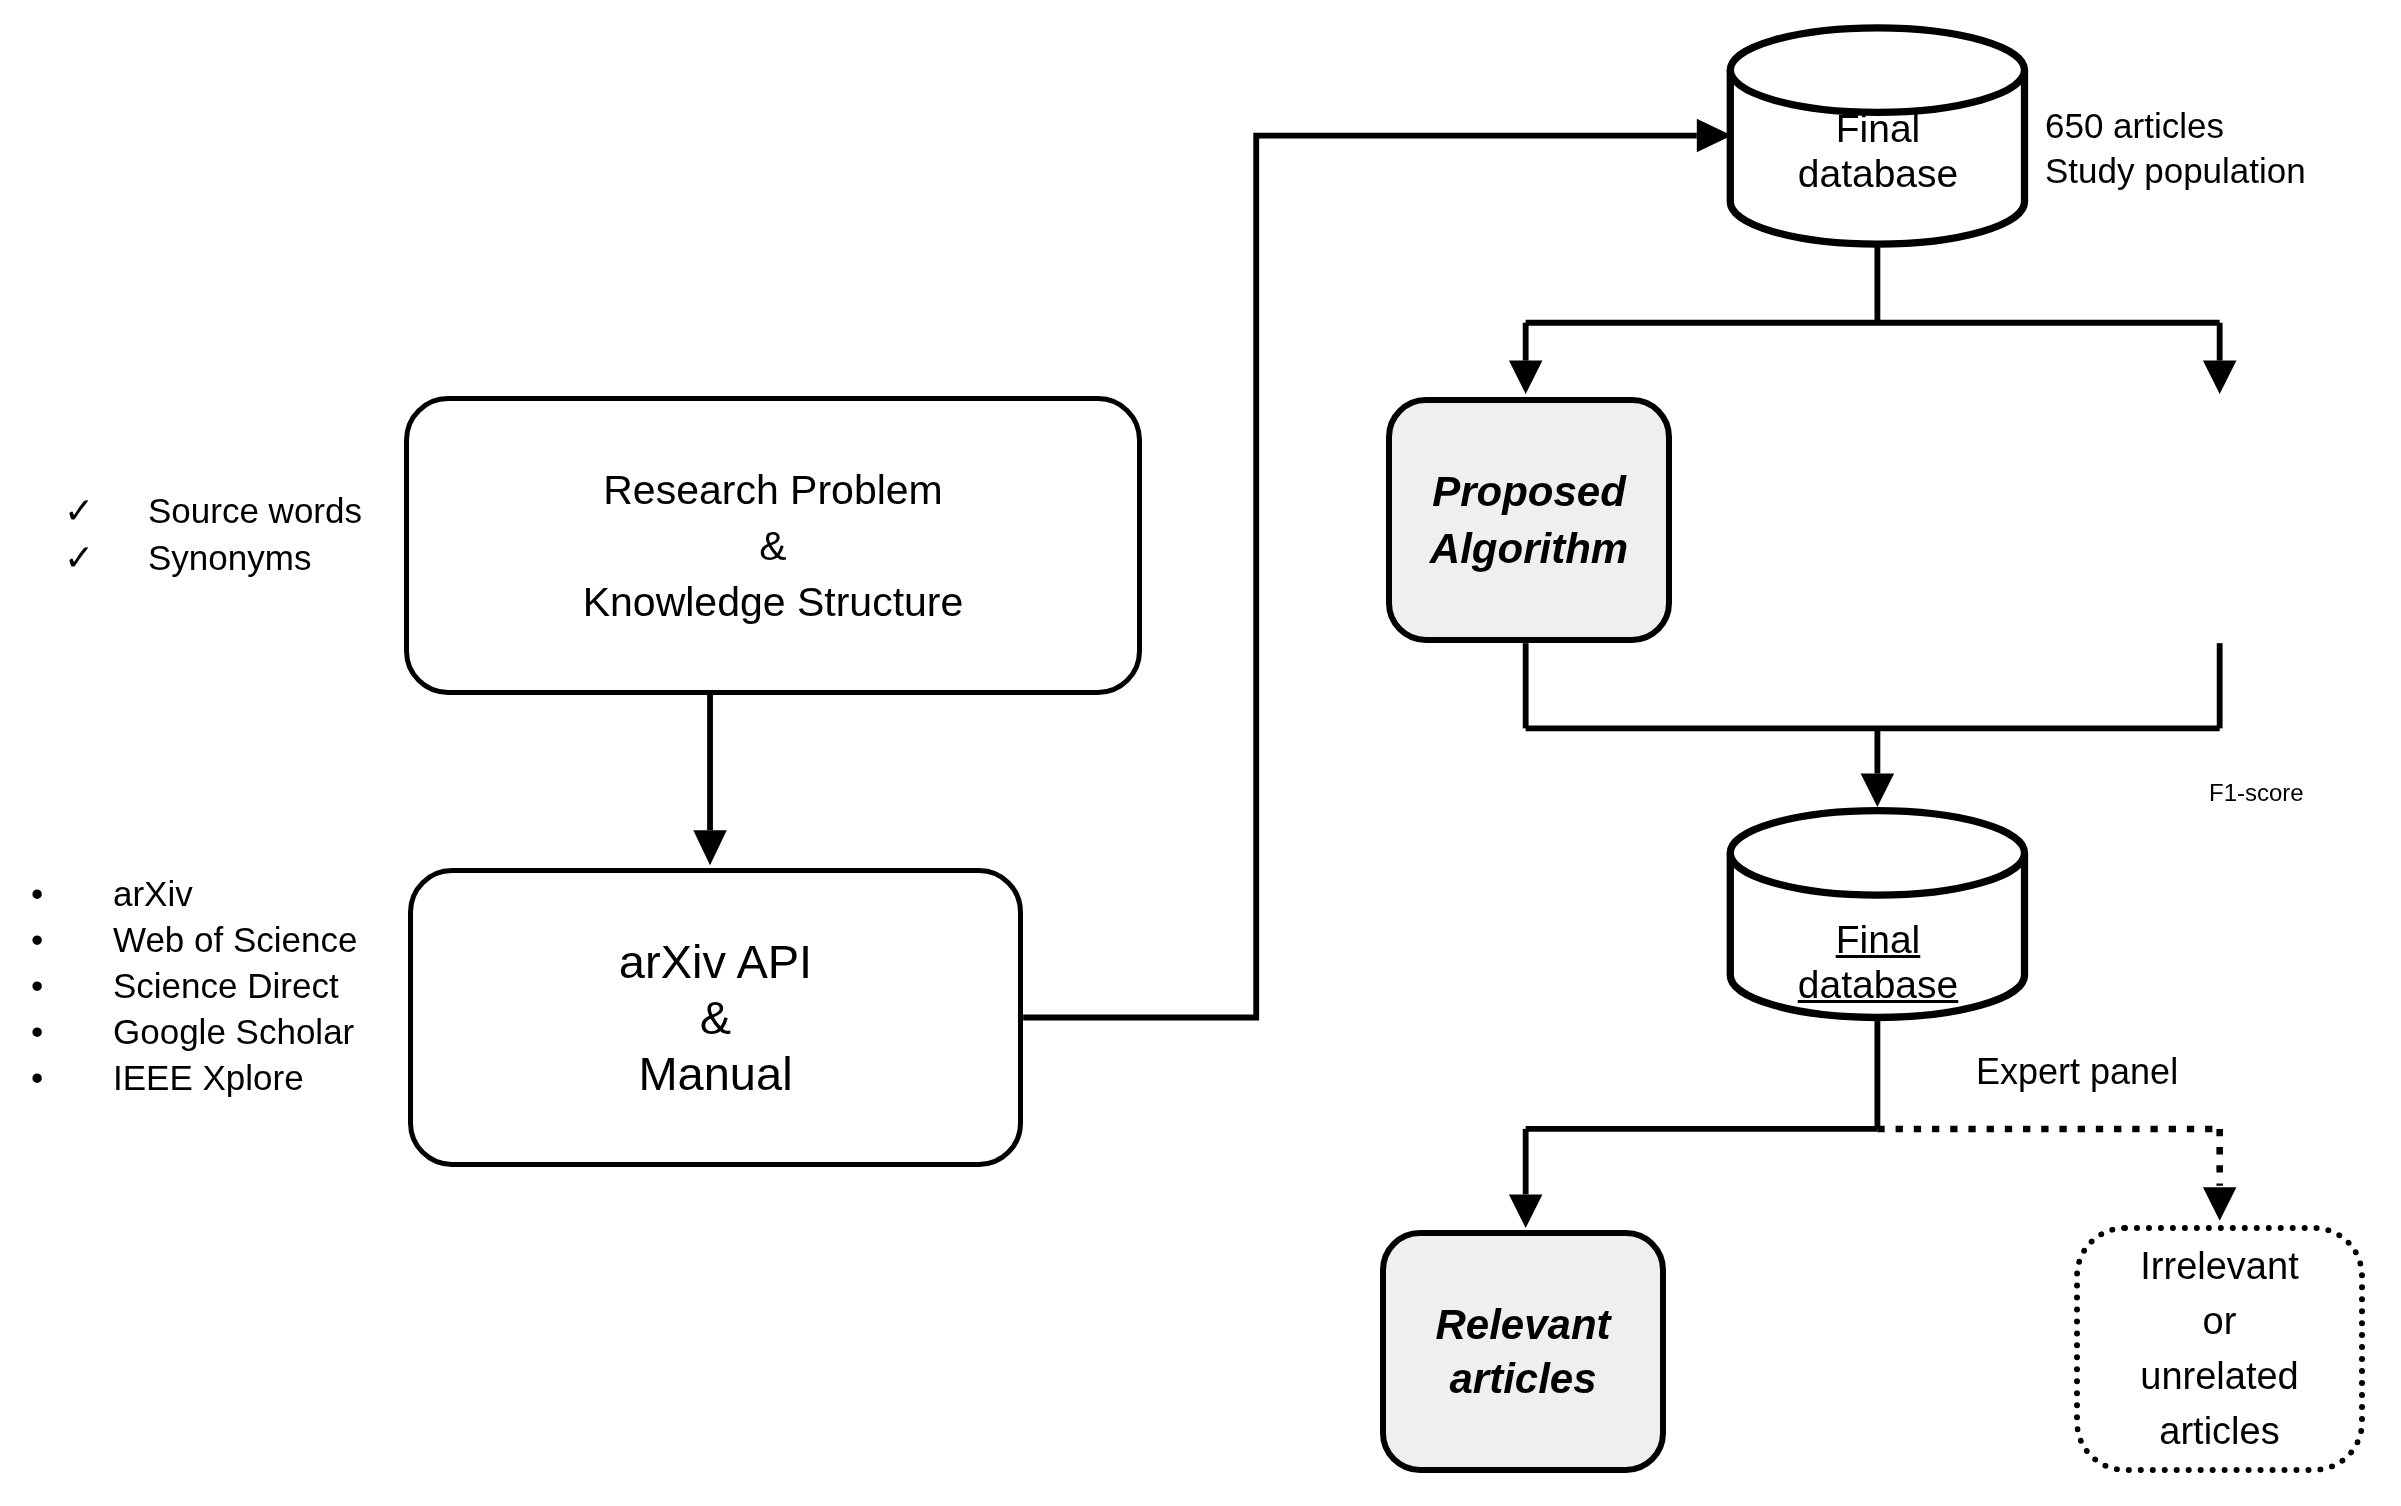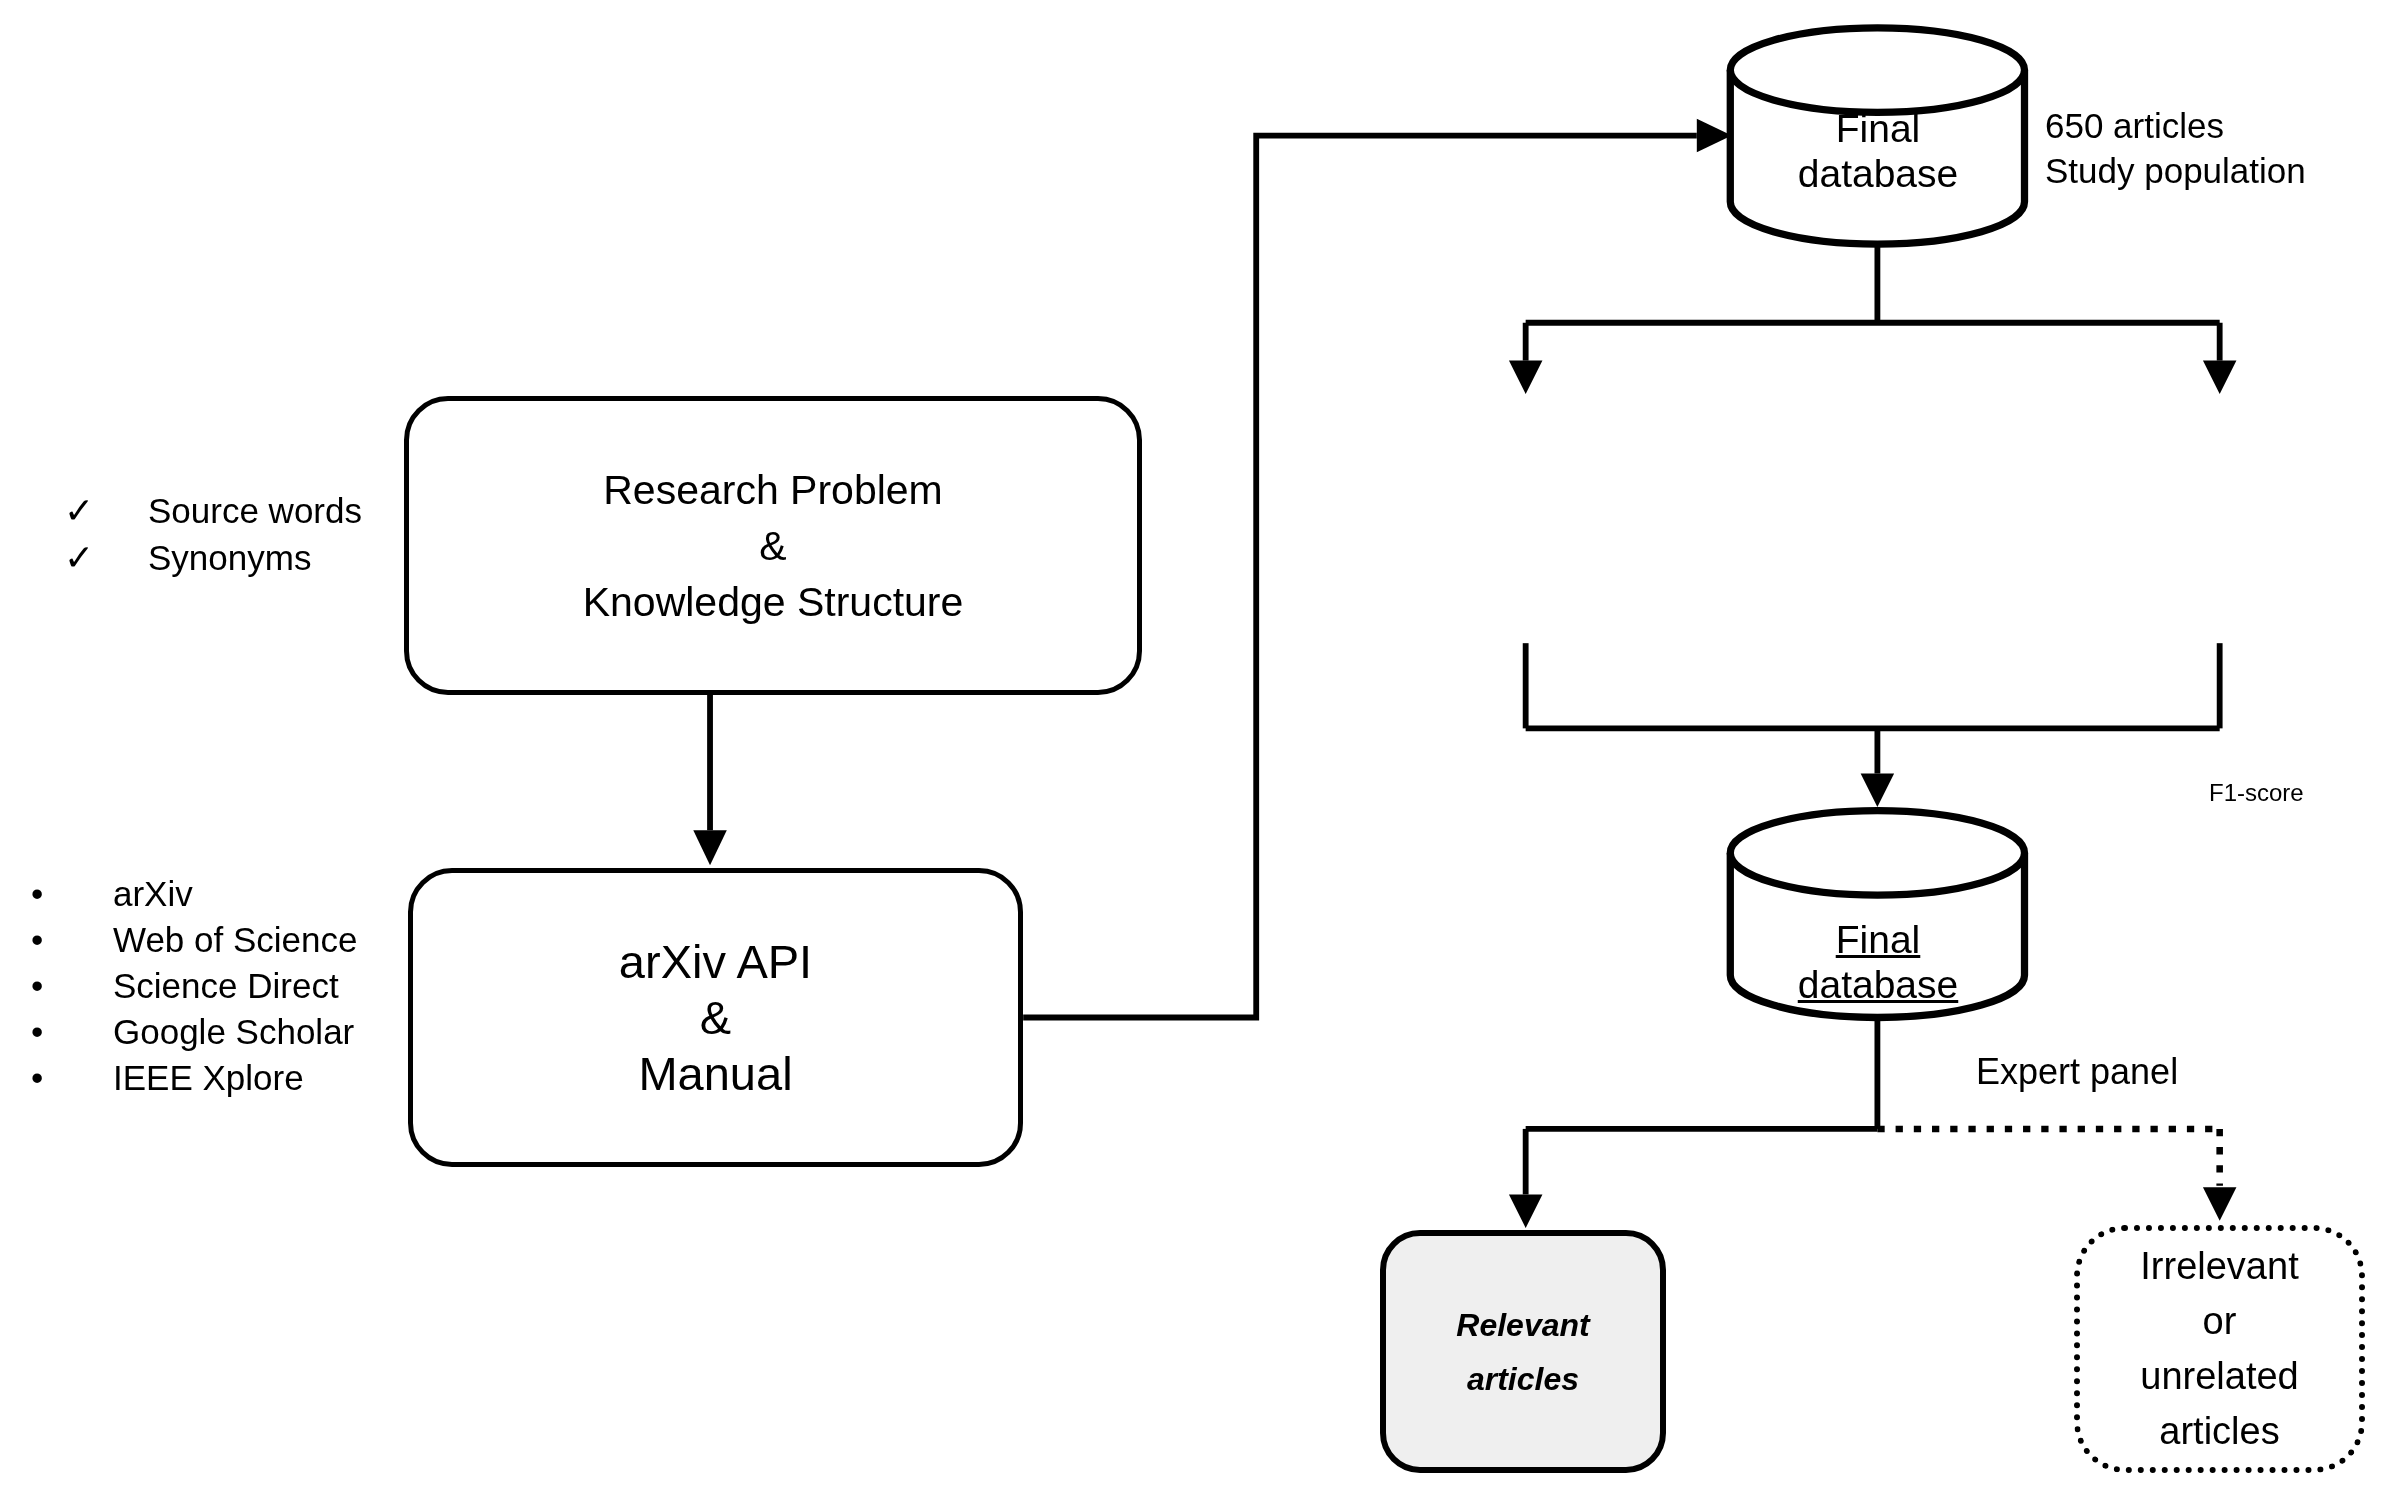--- a/index.html
+++ b/index.html
@@ -20,21 +20,21 @@
     border:5.1px solid var(--line);
   }
   .node .label{white-space:pre-line;}
   .node.gray{background:var(--fill-gray); border-width:6.6px;}
   .node.gray .label{font-weight:bold; font-style:italic;}
   .node.dotted{border:6.6px dotted var(--line);}
   #research-box{left:404px; top:396px; width:738px; height:299px; border-radius:44px; font-size:41px; line-height:56px;}
   #arxiv-box{left:408px; top:868px; width:615px; height:299px; border-radius:44px; font-size:47px; line-height:56px;}
   #proposed-box{left:1386px; top:397px; width:286px; height:246px; border-radius:40px; font-size:42px; line-height:57px;}
   #expert-box{left:2074px; top:397px; width:291px; height:246px; border-radius:40px; font-size:39px; line-height:51px;}
-  #relevant-box{left:1380px; top:1230px; width:286px; height:243px; border-radius:40px; font-size:32px; line-height:54px;}
+  #relevant-box{left:1380px; top:1230px; width:286px; height:243px; border-radius:40px; font-size:42px; line-height:54px;}
   #irrelevant-box{left:2074px; top:1225px; width:291px; height:248px; border-radius:51px; font-size:38px; line-height:55px;}
   .cyl-label{
     position:absolute; text-align:center; white-space:pre-line;
     font-size:39px; line-height:45px; width:294px; left:1731px;
   }
   #first-db-label{top:106px;}
   #final-db-label{top:917px;text-decoration:underline;}
   .note{position:absolute; white-space:pre-line;}
   #first-db-note{left:2045px; top:103px; font-size:35px; line-height:45px;}
   #f1-note{left:2209px; top:774px; font-size:24px; line-height:38px;text-align:center;}
@@ -155,20 +155,24 @@
 &amp;
 Knowledge Structure</span>
   </div>
 
   <div class="node" id="arxiv-box">
     <span class="label">arXiv API
 &amp;
 Manual</span>
   </div>
 
+  <div class="node gray" id="proposed-box">
+    <span class="label">Proposed
+Algorithm</span>
+  </div>
 
 
   <div class="node gray" id="relevant-box">
     <span class="label">Relevant
 articles</span>
   </div>
 
   <div class="node dotted" id="irrelevant-box">
     <span class="label">Irrelevant
 or

